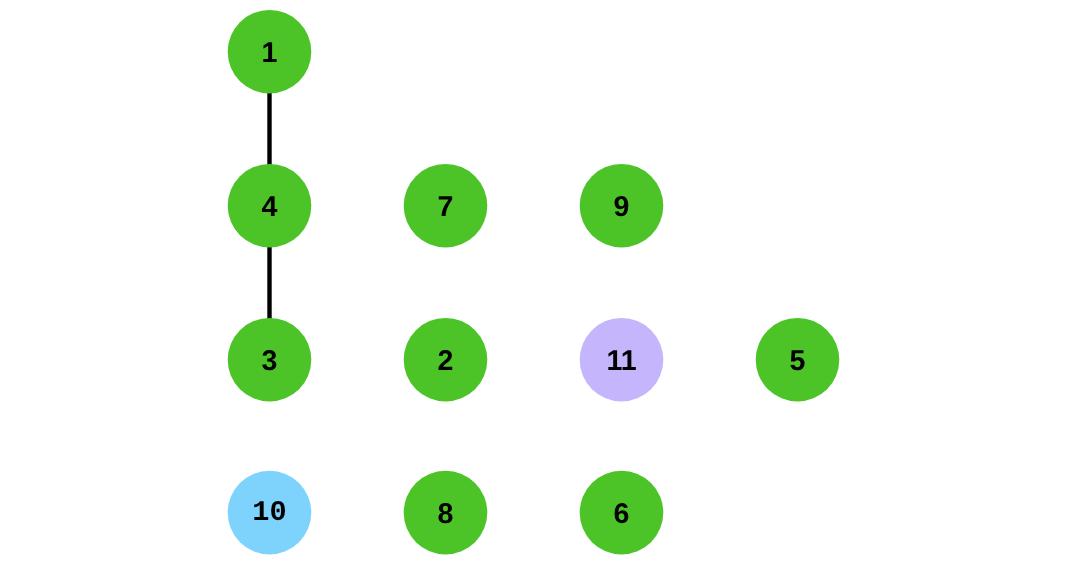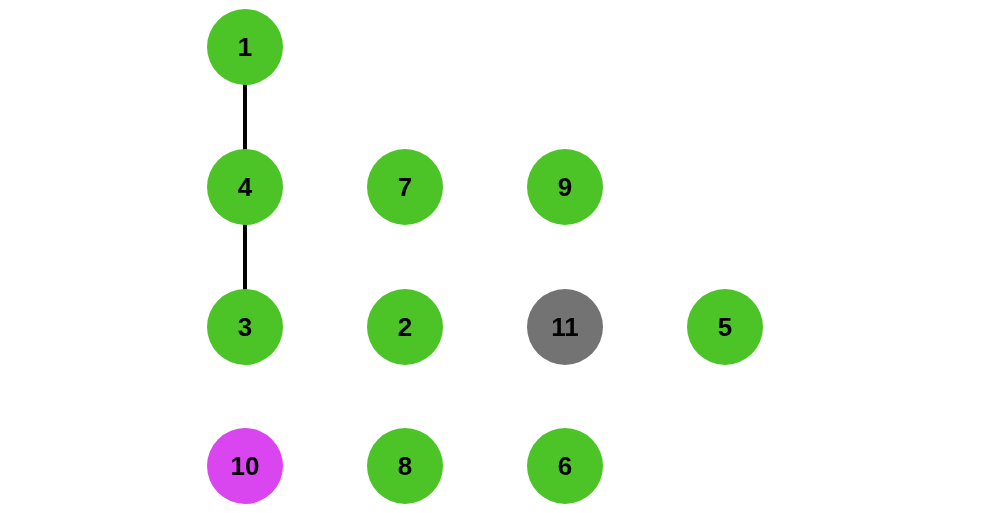--- a/index.html
+++ b/index.html
@@ -59,27 +59,27 @@
     </div>
     <div class="node" style="width: 76px; height: 76px; left: 527px; top: 149px; background: rgb(76, 196, 40);">
       <span class="node-label" style="color: rgb(0, 0, 0);">9</span>
     </div>
     <div class="node" style="width: 76px; height: 76px; left: 207px; top: 289px; background: rgb(76, 196, 40);">
       <span class="node-label" style="color: rgb(0, 0, 0);">3</span>
     </div>
     <div class="node" style="width: 76px; height: 76px; left: 367px; top: 289px; background: rgb(76, 196, 40);">
       <span class="node-label" style="color: rgb(0, 0, 0);">2</span>
     </div>
-    <div class="node" style="width: 76px; height: 76px; left: 527px; top: 289px; background: #737373;">
+    <div class="node" style="width: 76px; height: 76px; left: 527px; top: 289px; background: #c4b5fd;">
       <span class="node-label" style="color: rgb(0, 0, 0);">11</span>
     </div>
     <div class="node" style="width: 76px; height: 76px; left: 687px; top: 289px; background: rgb(76, 196, 40);">
       <span class="node-label" style="color: rgb(0, 0, 0);">5</span>
     </div>
-    <div class="node" style="width: 76px; height: 76px; left: 207px; top: 428px; background: #d946ef;">
+    <div class="node" style="width: 76px; height: 76px; left: 207px; top: 428px; background: #7dd3fc; font-family: Liberation Mono, monospace;">
       <span class="node-label" style="color: rgb(0, 0, 0);">10</span>
     </div>
     <div class="node" style="width: 76px; height: 76px; left: 367px; top: 428px; background: rgb(76, 196, 40);">
       <span class="node-label" style="color: rgb(0, 0, 0);">8</span>
     </div>
     <div class="node" style="width: 76px; height: 76px; left: 527px; top: 428px; background: rgb(76, 196, 40);">
       <span class="node-label" style="color: rgb(0, 0, 0);">6</span>
     </div>
   </div>
 

